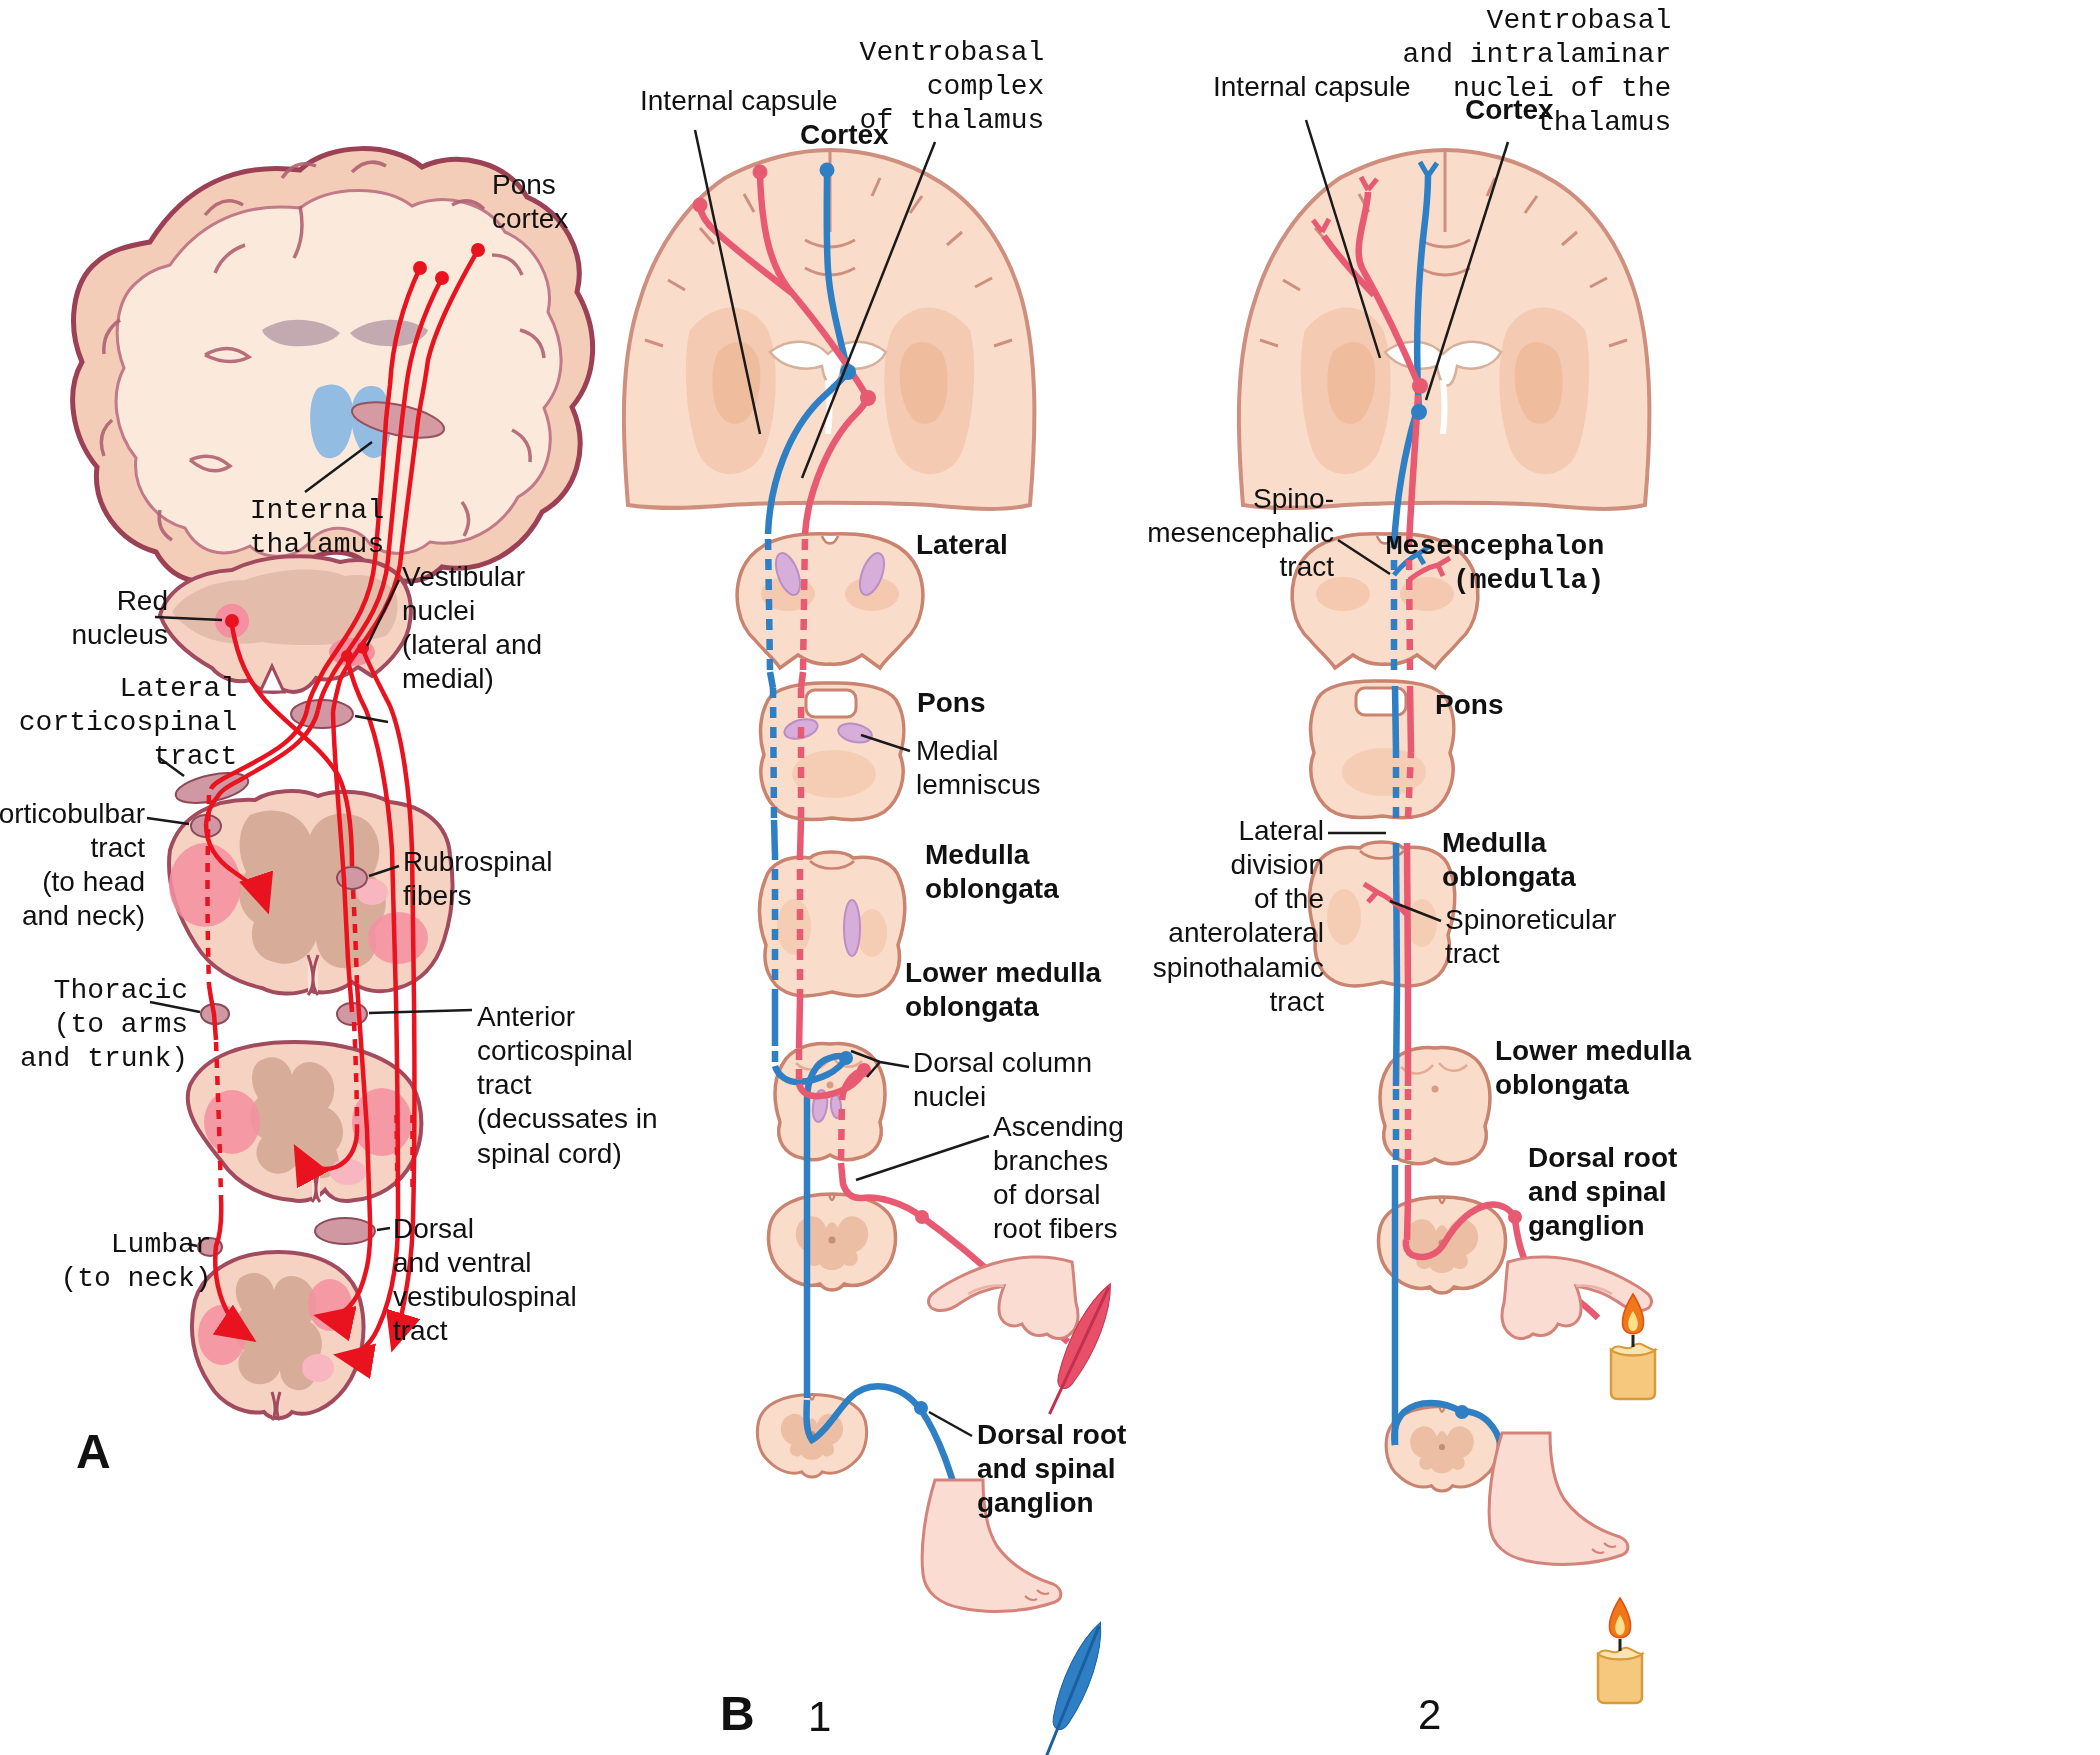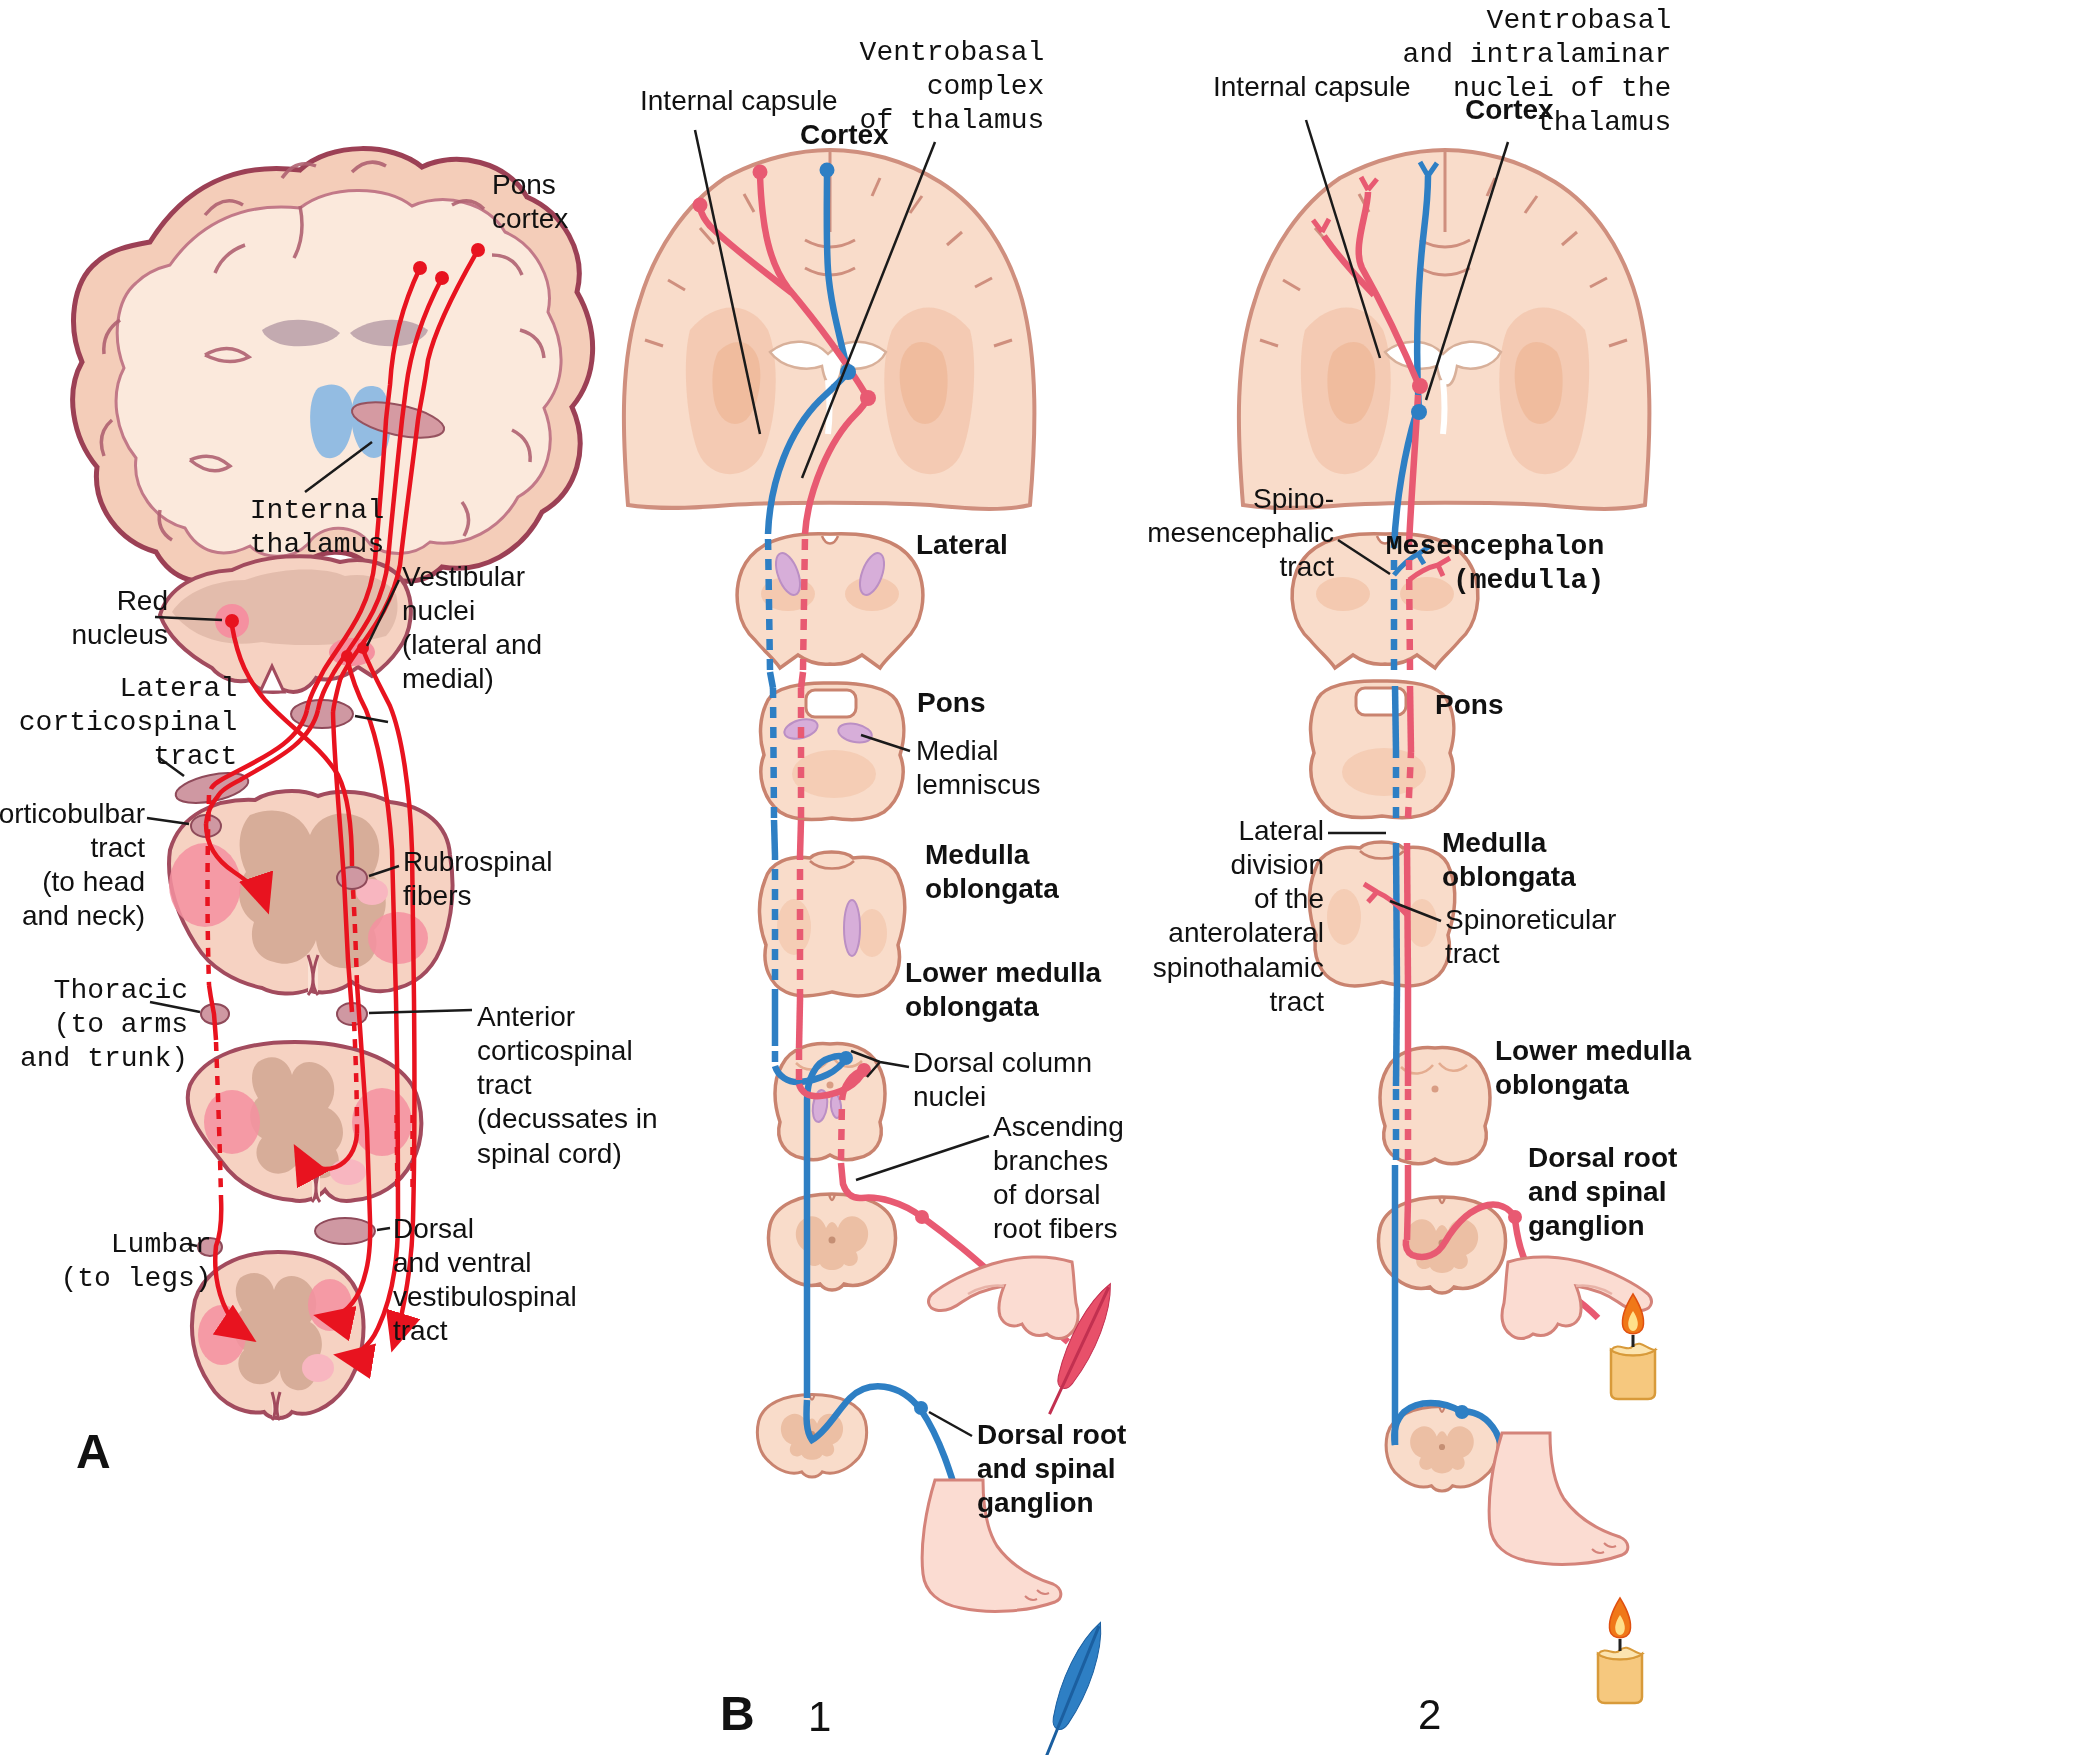--- a/index.html
+++ b/index.html
@@ -489,21 +489,21 @@
 fibers</div>
   <div class="lbl ctr" style="left:104px;top:974px">Thoracic
 (to arms
 and trunk)</div>
   <div class="lbl" style="left:477px;top:1000px">Anterior
 corticospinal
 tract
 (decussates in
 spinal cord)</div>
   <div class="lbl ctr" style="left:136px;top:1228px">Lumbar
-(to legs)</div>
+(to neck)</div>
   <div class="lbl" style="left:393px;top:1212px">Dorsal
 and ventral
 vestibulospinal
 tract</div>
   <div class="lbl letter" style="left:76px;top:1428px">A</div>
 
   <div class="lbl" style="left:640px;top:84px">Internal capsule</div>
   <div class="lbl b" style="left:800px;top:118px">Cortex</div>
   <div class="lbl ctr" style="left:952px;top:36px">Ventrobasal
 complex

